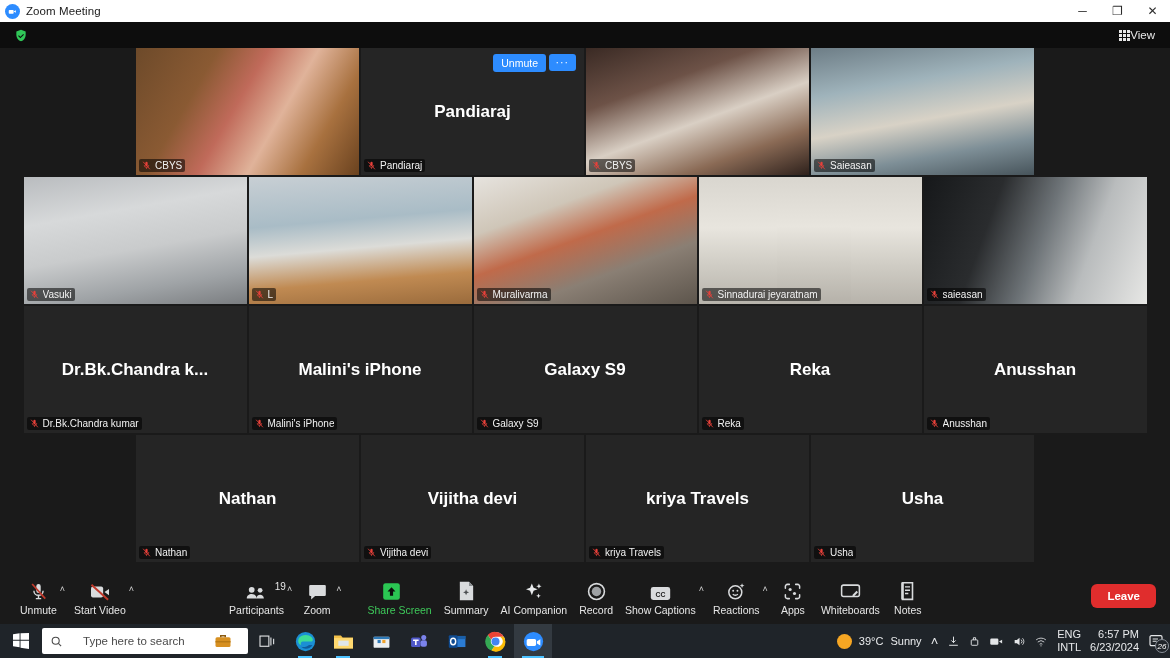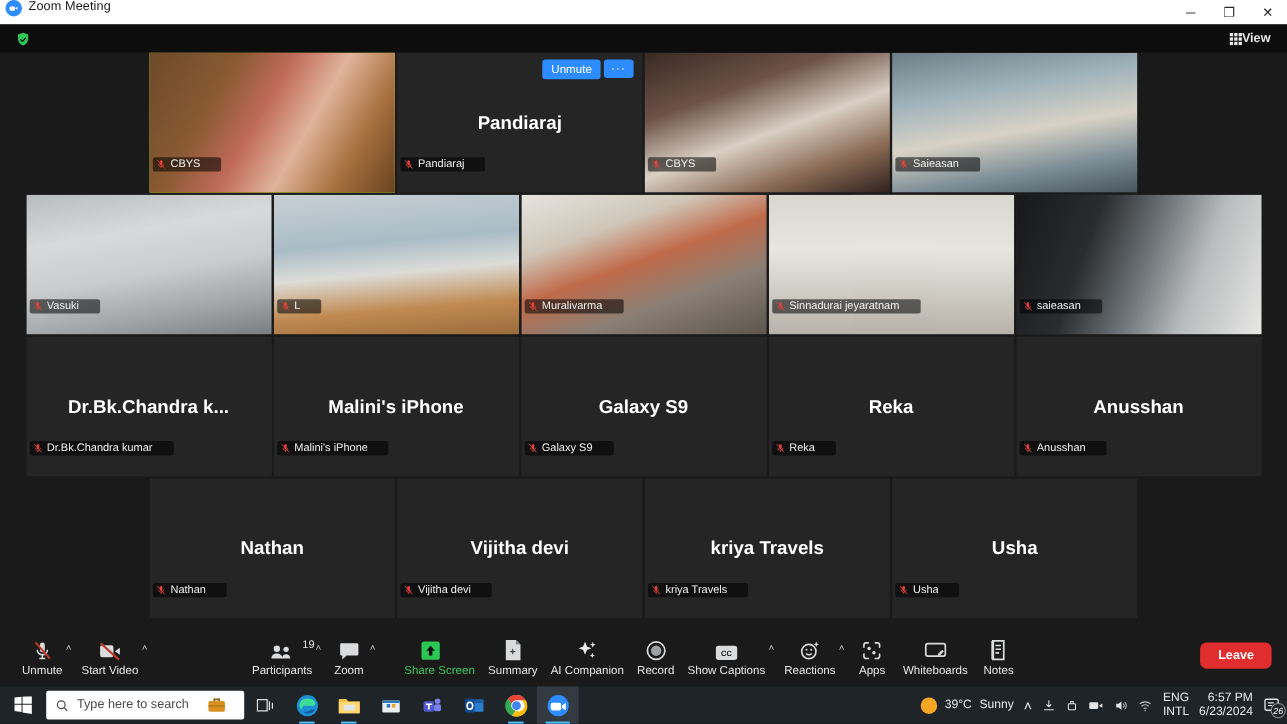--- a/index.html
+++ b/index.html
@@ -6,21 +6,21 @@
   html, body {
     width: 1170px; height: 658px;
     overflow: hidden;
     font-family: "Liberation Sans", sans-serif;
     background: #1a1a1a;
   }
 
   
   .titlebar {
     height: 22px; background: #ffffff;
-    display: flex; align-items: flex-start;
+    display: flex; align-items: center;
     position: relative;
   }
   .tb-icon {
     width: 15px; height: 15px; border-radius: 50%;
     background: #2d8cff; margin-left: 5px; margin-right: 6px;
     display: flex; align-items: center; justify-content: center;
     flex: none;
   }
   .tb-icon svg { width: 9px; height: 9px; }
   .tb-title { font-size: 11.5px; color: #1a1a1a; letter-spacing: .1px; }
@@ -37,21 +37,21 @@
     display: flex; align-items: center; justify-content: space-between;
     padding: 0 8px;
   }
   .shield {
     width: 14px; height: 15px; margin-left: 6px;
     display: flex; align-items: center; justify-content: center;
   }
   .view-btn {
     display: flex; align-items: center; gap: 0;
     color: #e8e8e8; font-size: 11.5px;
-    padding: 3px 7px; border-radius: 4px; font-weight: bold;
+    padding: 3px 7px; border-radius: 4px;
   }
   .grid-ico {
     display: grid; grid-template-columns: repeat(3, 3px);
     grid-template-rows: repeat(3, 3px); gap: 1px;
   }
   .grid-ico i { background: #e8e8e8; display: block; width: 3px; height: 3px; }
 
   
   .gallery {
     position: relative; height: 524px;
@@ -64,24 +64,24 @@
     flex: none;
   }
   .tile.speaking { outline: 2px solid #d8e32a; outline-offset: -2px; }
   .tile .ph-name {
     position: absolute; inset: 0;
     display: flex; align-items: center; justify-content: center;
     color: #fff; font-size: 17px; font-weight: bold;
     text-align: center; padding: 0 10px;
   }
   .namebar {
-    position: absolute; left: 3px; bottom: 19px;
+    position: absolute; left: 3px; bottom: 3px;
     display: flex; align-items: center; gap: 4px;
     background: rgba(0,0,0,.55);
-    padding: 1px 19px 1px 3px; border-radius: 2px;
+    padding: 1px 3px 1px 3px; border-radius: 2px;
     max-width: 96%;
   }
   .namebar .nm {
     color: #f2f2f2; font-size: 10px; white-space: nowrap;
     overflow: hidden; text-overflow: ellipsis;
   }
   .mic-muted { width: 9px; height: 11px; flex: none; }
 
   .unmute-pill {
     position: absolute; right: 38px; top: 6px;
@@ -143,23 +143,23 @@
   
   .taskbar {
     height: 34px; background: #1f2429;
     display: flex; align-items: center; padding: 0 2px;
   }
   .start {
     width: 38px; height: 34px;
     display: flex; align-items: center; justify-content: center;
   }
   .search-box {
-    display: flex; align-items: center; gap: 7px;
+    display: flex; align-items: center; gap: 20px;
     background: #ffffff; color: #4a4a4a;
-    height: 26px; width: 180px; border-radius: 2px;
+    height: 26px; width: 206px; border-radius: 2px;
     padding: 0 8px; margin-left: 2px; font-size: 11.5px;
     position: relative; overflow: hidden;
   }
   .tb-app {
     width: 38px; height: 34px;
     display: flex; align-items: center; justify-content: center;
     position: relative;
   }
   .tb-app.active { background: #333a41; }
   .tb-app.active::after {

